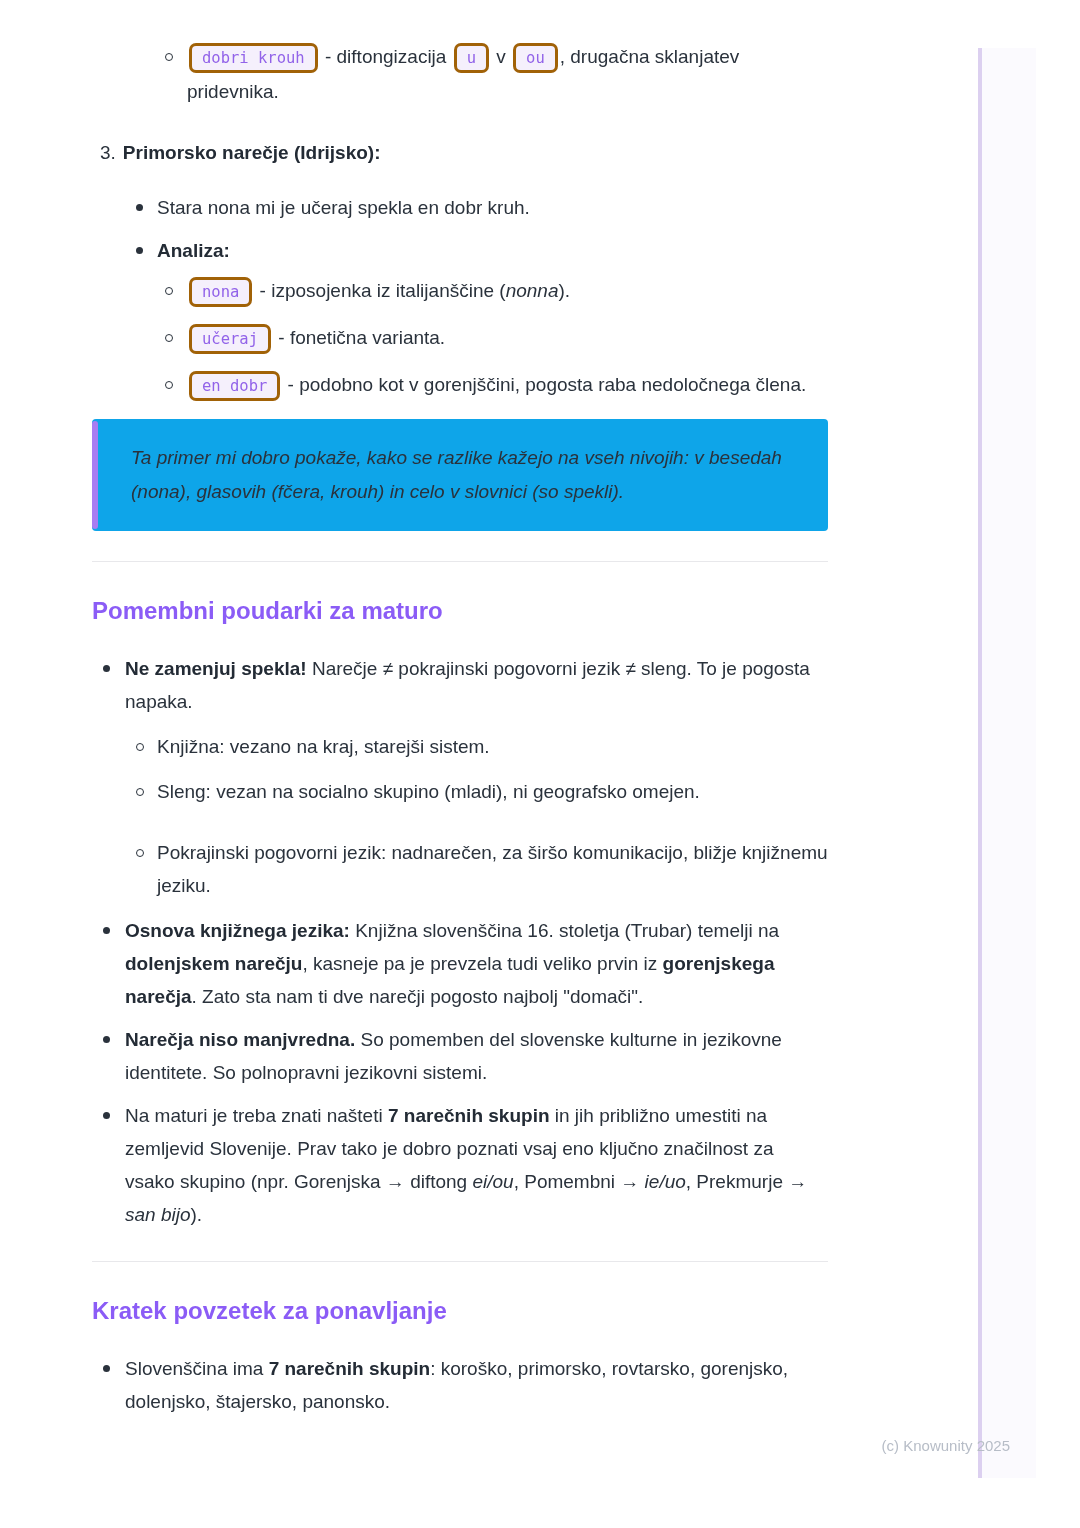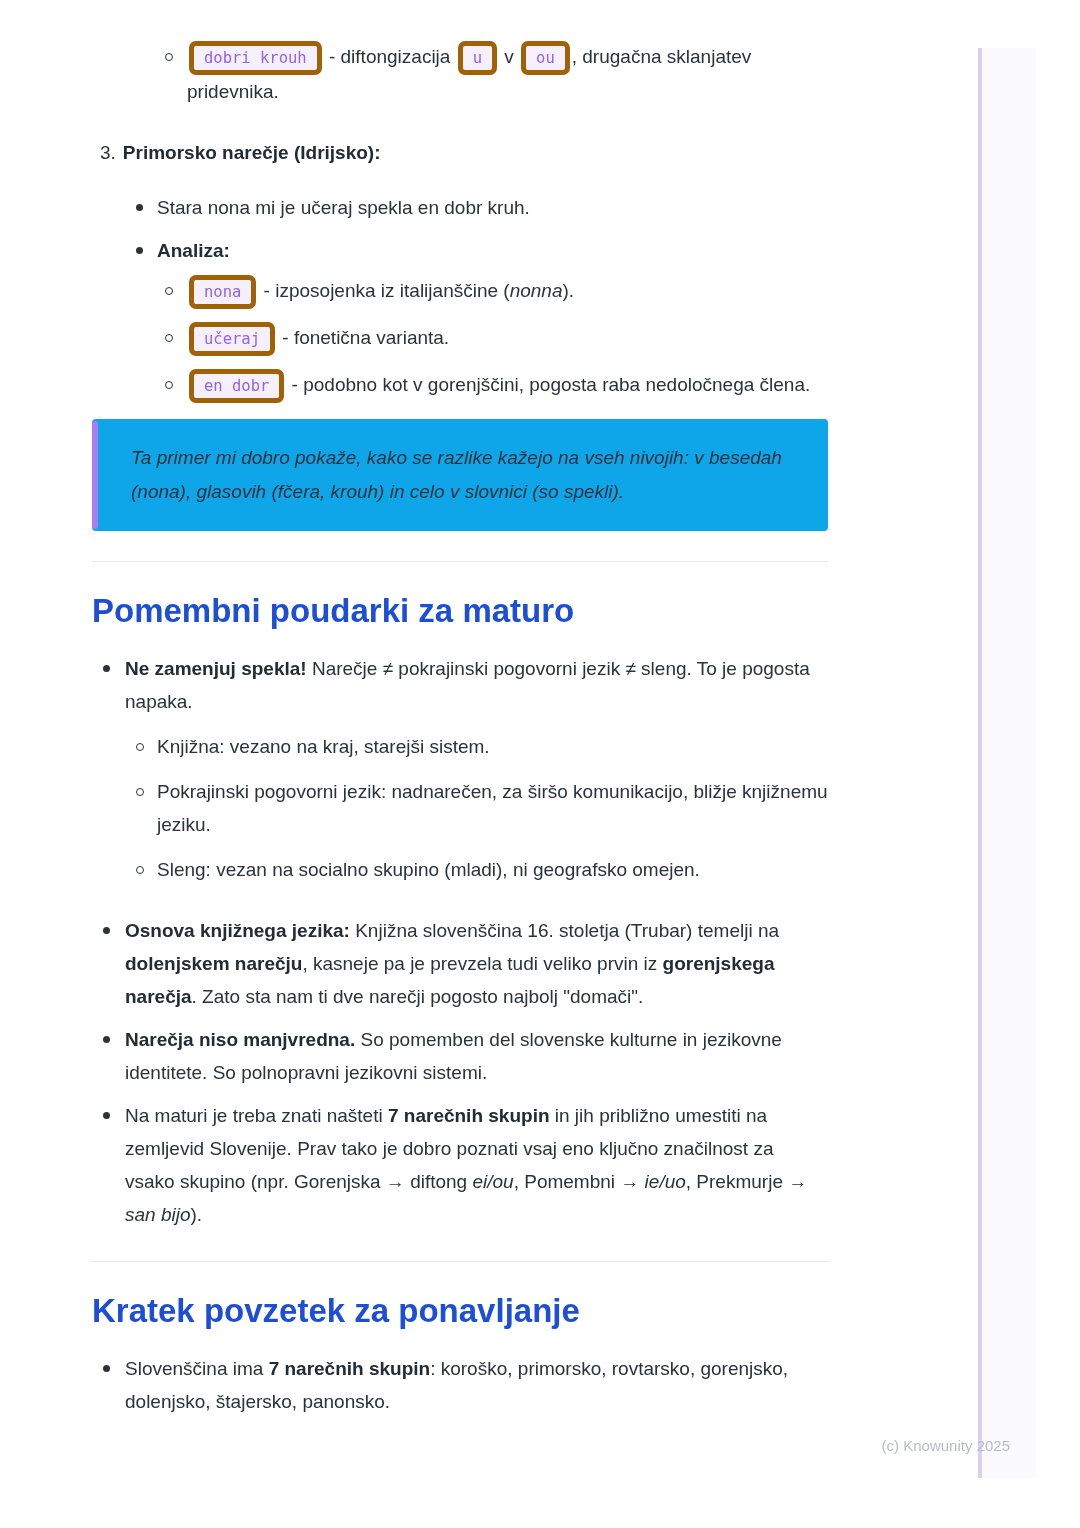--- a/index.html
+++ b/index.html
@@ -26,21 +26,21 @@
   .l1 > .marker { left:11px; }
   .l2 { padding-left:65px; }
   .l2 > .marker { left:44px; }
   .l3 { padding-left:95px; }
   .l3 > .marker { left:73px; }
   .badge {
     font-family:"DejaVu Sans Mono", monospace;
     font-size:15.5px;
     color:#9263e9;
     background:#f5f0fc;
-    border:5px solid #a16207;
+    border:3px solid #a16207;
     border-radius:7px;
     padding:3px 10px;
     margin:0 2px;
     white-space:nowrap;
   }
   strong { font-weight:700; color:#232b35; }
   em { font-style:italic; }
   .italic { }
   .numbered { padding-left:8px; font-weight:700; color:#232b35; }
   .num { font-weight:400; color:#2a323c; margin-right:7px; }
@@ -51,22 +51,22 @@
     padding:22px 40px 22px 39px;
     margin-top:16px;
   }
   .callout-bar {
     position:absolute; left:0; top:2px; bottom:2px; width:6px;
     border-radius:6px; background:#a87df2;
   }
   .callout-text { font-style:italic; line-height:34px; }
   .divider { border:none; border-top:1px solid #e8e8eb; margin:30px 0 0 0; }
   .section-title {
-    font-size:33px; line-height:34px; font-weight:700;
-    color:#1d4ed8; margin:32px 0 24px 0;
+    font-size:24px; line-height:34px; font-weight:700;
+    color:#8b5cf6; margin:32px 0 24px 0;
   }
   .mb7  { margin-bottom:7px; }
   .mb10 { margin-bottom:10px; }
   .mb12 { margin-bottom:12px; }
   .mb22 { margin-bottom:22px; }
   .mb28 { margin-bottom:28px; }
   .footer {
     position:absolute; top:1437px; right:70px;
     font-size:15px; color:#b7bdc7; z-index:5;
   }
@@ -128,28 +128,28 @@
   <div class="row l1 mb12">
     <span class="marker disc"></span>
     <p><strong>Ne zamenjuj spekla!</strong><span> Narečje ≠ pokrajinski pogovorni jezik ≠ sleng. To je pogosta napaka.</span></p>
   </div>
 
   <div class="row l2 mb12">
     <span class="marker circle"></span>
     <p>Knjižna: vezano na kraj, starejši sistem.</p>
   </div>
 
+  <div class="row l2 mb28">
+    <span class="marker circle"></span>
+    <p>Sleng: vezan na socialno skupino (mladi), ni geografsko omejen.</p>
+  </div>
+
   <div class="row l2 mb12">
     <span class="marker circle"></span>
     <p>Pokrajinski pogovorni jezik: nadnarečen, za širšo komunikacijo, bližje knjižnemu jeziku.</p>
-  </div>
-
-  <div class="row l2 mb28">
-    <span class="marker circle"></span>
-    <p>Sleng: vezan na socialno skupino (mladi), ni geografsko omejen.</p>
   </div>
 
   <div class="row l1 mb10">
     <span class="marker disc"></span>
     <p><strong>Osnova knjižnega jezika:</strong><span> Knjižna slovenščina 16. stoletja (Trubar) temelji na </span><strong>dolenjskem narečju</strong><span>, kasneje pa je prevzela tudi veliko prvin iz </span><strong>gorenjskega narečja</strong><span>. Zato sta nam ti dve narečji pogosto najbolj "domači".</span></p>
   </div>
 
   <div class="row l1 mb10">
     <span class="marker disc"></span>
     <p><strong>Narečja niso manjvredna.</strong><span> So pomemben del slovenske kulturne in jezikovne identitete. So polnopravni jezikovni sistemi.</span></p>

